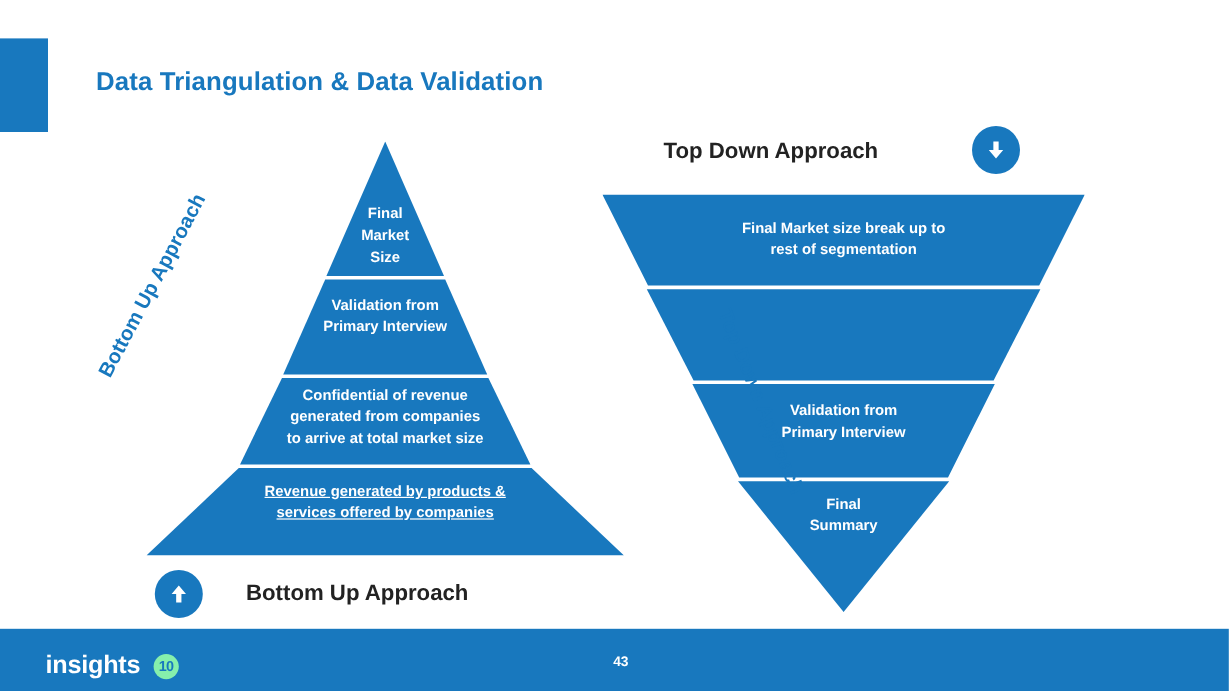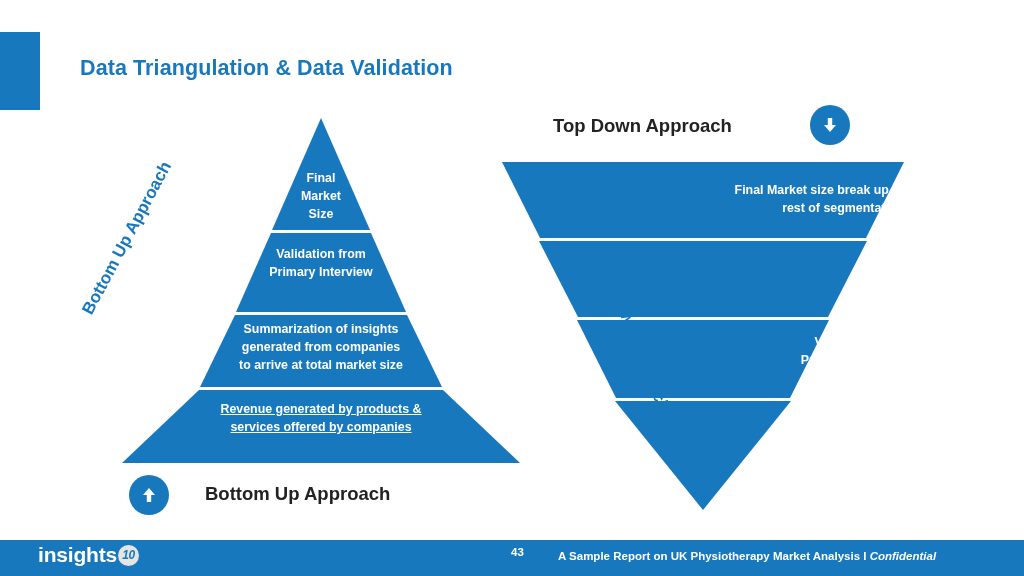--- a/index.html
+++ b/index.html
@@ -111,21 +111,21 @@
     top: 162px;
     width: 402px;
     height: 348px;
   }
   .inv-label {
     position: absolute;
     color: #ffffff;
     font-weight: bold;
     font-size: 12.4px;
     line-height: 1.45;
-    text-align: right;
+    text-align: center;
     width: 100%;
   }
   .inv-l1 { top: 20px; }
   .inv-l2 { top: 96px; }
   .inv-l3 { top: 172px; }
   .inv-l4 { top: 250px; }
 
   .top-caption {
     position: absolute;
     left: 553px;
@@ -145,21 +145,21 @@
     font-size: 17px;
     white-space: nowrap;
   }
 
   
   .footer {
     position: absolute;
     left: 0;
     bottom: 0;
     width: 1024px;
-    height: 36px;
+    height: 52px;
     background: #1878be;
   }
   .footer-divider {
     position: absolute;
     left: 0;
     bottom: 44px;
     width: 1024px;
     height: 3px;
     background: #ffffff;
   }
@@ -171,30 +171,29 @@
     align-items: center;
     color: #ffffff;
     font-size: 21px;
     font-weight: bold;
     letter-spacing: -0.2px;
   }
   .brand-badge {
     width: 21px;
     height: 21px;
     border-radius: 50%;
-    background: #e5e5e5;
+    background: #86efac;
     color: #1878be;
     font-size: 12px;
     font-weight: bold;
     display: flex;
     align-items: center;
     justify-content: center;
-    margin-left: 1px;
+    margin-left: 11px;
     letter-spacing: -0.5px;
-    font-style: italic;
   }
   .page-num {
     position: absolute;
     left: 511px;
     bottom: 18px;
     color: #ffffff;
     font-size: 11.5px;
     font-weight: bold;
   }
   .footer-text {
@@ -225,21 +224,21 @@
 
       <polygon points="113,197 285,197 320,269 78,269" fill="#1878be"></polygon>
 
       <polygon points="77,272 321,272 398,345 0,345" fill="#1878be"></polygon>
     </svg>
     <div class="pyr-label pyr-l1" style="white-space: pre-line;">Final
 Market
 Size</div>
     <div class="pyr-label pyr-l2" style="white-space: pre-line;">Validation from
 Primary Interview</div>
-    <div class="pyr-label pyr-l3" style="white-space: pre-line;">Summarization of insights
+    <div class="pyr-label pyr-l3" style="white-space: pre-line;">Confidential of revenue
 generated from companies
 to arrive at total market size</div>
     <div class="pyr-label pyr-l4" style="white-space: pre-line;">Revenue generated by products &amp;
 services offered by companies</div>
   </div>
 
   <div class="rot-left">Bottom Up Approach</div>
 
   <div class="circle-icon circle-up">
     <svg width="20" height="20" viewBox="0 0 20 20" aria-hidden="true">
@@ -276,16 +275,15 @@
     </svg>
   </div>
 
   <div class="footer-divider"></div>
   <div class="footer">
     <div class="brand">
       <span>insights</span>
       <span class="brand-badge">10</span>
     </div>
     <div class="page-num">43</div>
-    <div class="footer-text"><span>A Sample Report on UK Physiotherapy Market Analysis I </span><i>Confidential</i></div>
   </div>
 
 </div>
 
 </body></html>

